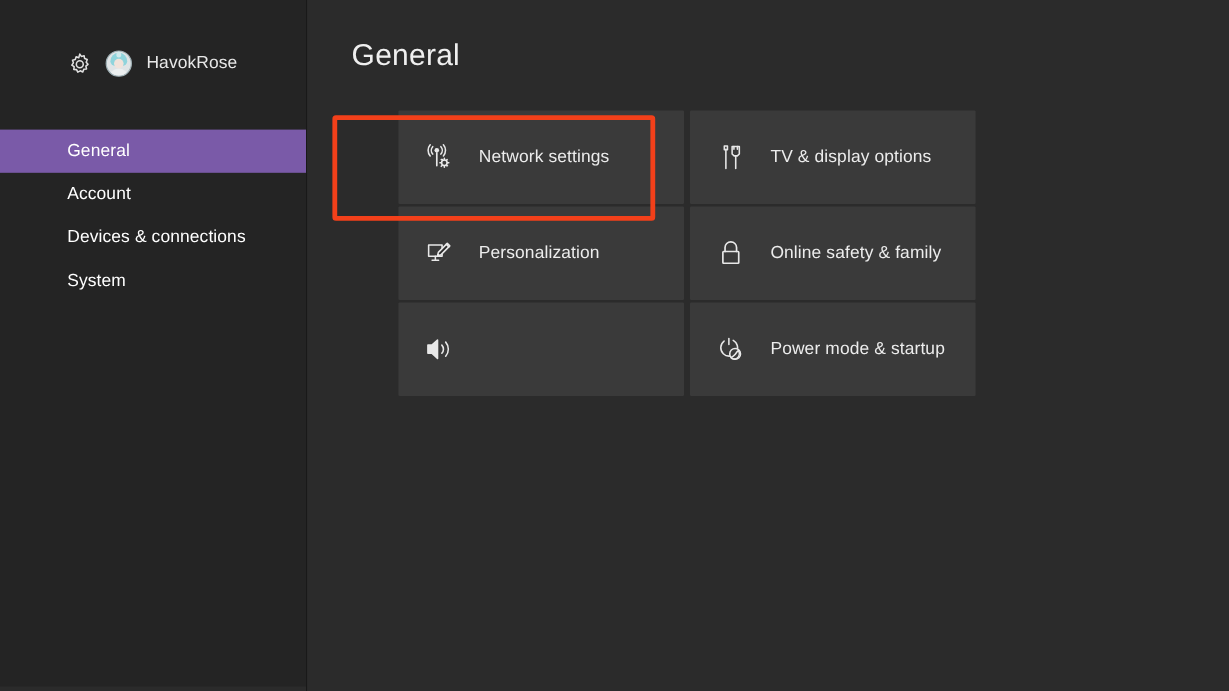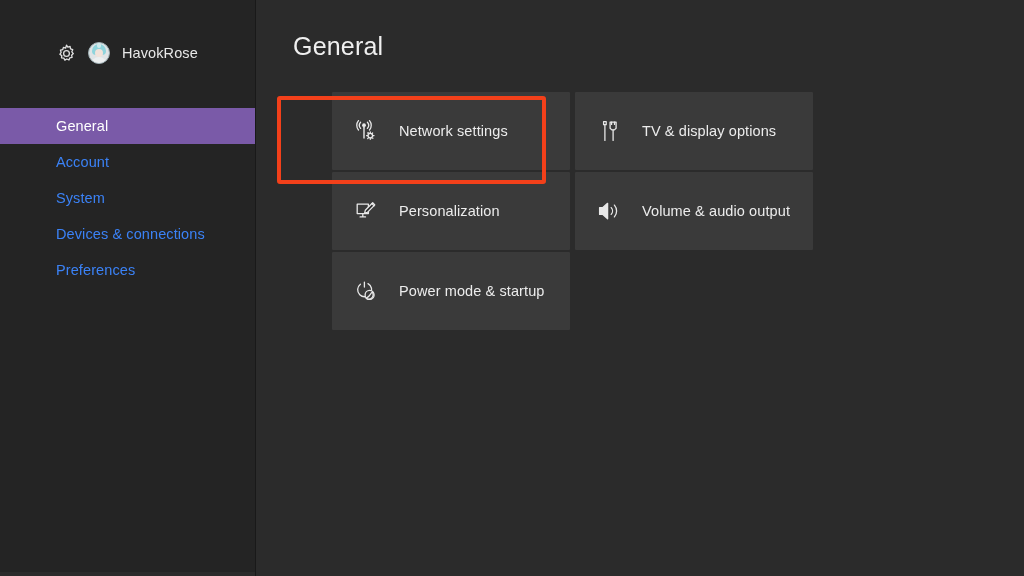--- a/index.html
+++ b/index.html
@@ -74,21 +74,21 @@
     white-space:nowrap;
   }
 
   .nav { position:absolute; left:0; top:108px; width:256px; }
   .nav-item {
     position:relative;
     width:256px; height:36px;
     display:flex; align-items:center;
     padding-left:56px;
     font-size:14.5px;
-    color:#3b82f6;
+    color:#ffffff;
     letter-spacing:0.1px;
     white-space:nowrap;
   }
   .nav-item.selected { background:#7a5aa8; color:#ffffff; }
 
   
   .content {
     position:relative;
     flex:1 1 auto; height:576px;
     background:#2b2b2b;
@@ -166,27 +166,24 @@
     </div>
 
     <div class="nav">
       <div class="nav-item selected">
         <span>General</span>
       </div>
       <div class="nav-item">
         <span>Account</span>
       </div>
       <div class="nav-item">
+        <span>Devices &amp; connections</span>
+      </div>
+      <div class="nav-item">
         <span>System</span>
-      </div>
-      <div class="nav-item">
-        <span>Devices &amp; connections</span>
-      </div>
-      <div class="nav-item">
-        <span>Preferences</span>
       </div>
     </div>
 
     <div class="sidebar-divider"></div>
   </div>
 
   <div class="content">
 
     <div class="page-title">General</div>
 
@@ -227,30 +224,38 @@
           <svg width="24" height="24" viewBox="0 0 24 24" fill="none" stroke="#e8e8e8" stroke-width="1.3" stroke-linecap="round" stroke-linejoin="round">
             <path d="M3.2 5.2h11.2v9.4H3.2z"></path>
             <path d="M8.8 14.6v3.1M6.1 17.9h5.4"></path>
             <path d="M11.3 11.3l7.4-7.5 2.1 2.1-7.4 7.5-2.8.7z" fill="#2b2b2b"></path>
             <path d="M17.9 4.6l2.1 2.1"></path>
           </svg>
         </span>
         <span class="tile-label">Personalization</span>
       </div>
 
+      <div class="tile">
+        <span class="tile-icon">
+          <svg width="24" height="24" viewBox="0 0 24 24" fill="none" stroke="#e8e8e8" stroke-width="1.4" stroke-linecap="round" stroke-linejoin="round">
+            <path d="M7.2 10.6V7.3a4.8 4.8 0 0 1 9.6 0v3.3"></path>
+            <rect x="5.4" y="10.6" width="13.2" height="9.8" rx="0.6"></rect>
+          </svg>
+        </span>
+        <span class="tile-label">Online safety &amp; family</span>
+      </div>
 
       <div class="tile">
         <span class="tile-icon">
           <svg width="24" height="24" viewBox="0 0 24 24" fill="none" stroke="#e8e8e8" stroke-width="1.3" stroke-linecap="round" stroke-linejoin="round">
             <path d="M10.6 4.3L5.9 8.6H2.6v6.8h3.3l4.7 4.3z" fill="#e8e8e8"></path>
             <path d="M14.2 8.6a5 5 0 0 1 0 6.8"></path>
             <path d="M17.4 6.1a9 9 0 0 1 0 11.8"></path>
           </svg>
         </span>
-        <span class="tile-label">Volume &amp; audio output</span>
       </div>
 
       <div class="tile">
         <span class="tile-icon">
           <svg width="24" height="24" viewBox="0 0 24 24" fill="none" stroke="#e8e8e8" stroke-width="1.3" stroke-linecap="round" stroke-linejoin="round">
             <path d="M10.4 3.1v5"></path>
             <path d="M14 4.6a7 7 0 1 1-7.6.6"></path>
             <circle cx="15.6" cy="15.9" r="4.5" fill="#3a3a3a"></circle>
             <path d="M18.4 12.9c1.3 2.6.4 5.4-1.4 6.7-1.6 1.1-3.9.8-4.9-.6 1.2-.5 2.3-1.3 3.2-2.3.9-1 1.6-2.3 3.1-3.8z"></path>
           </svg>

